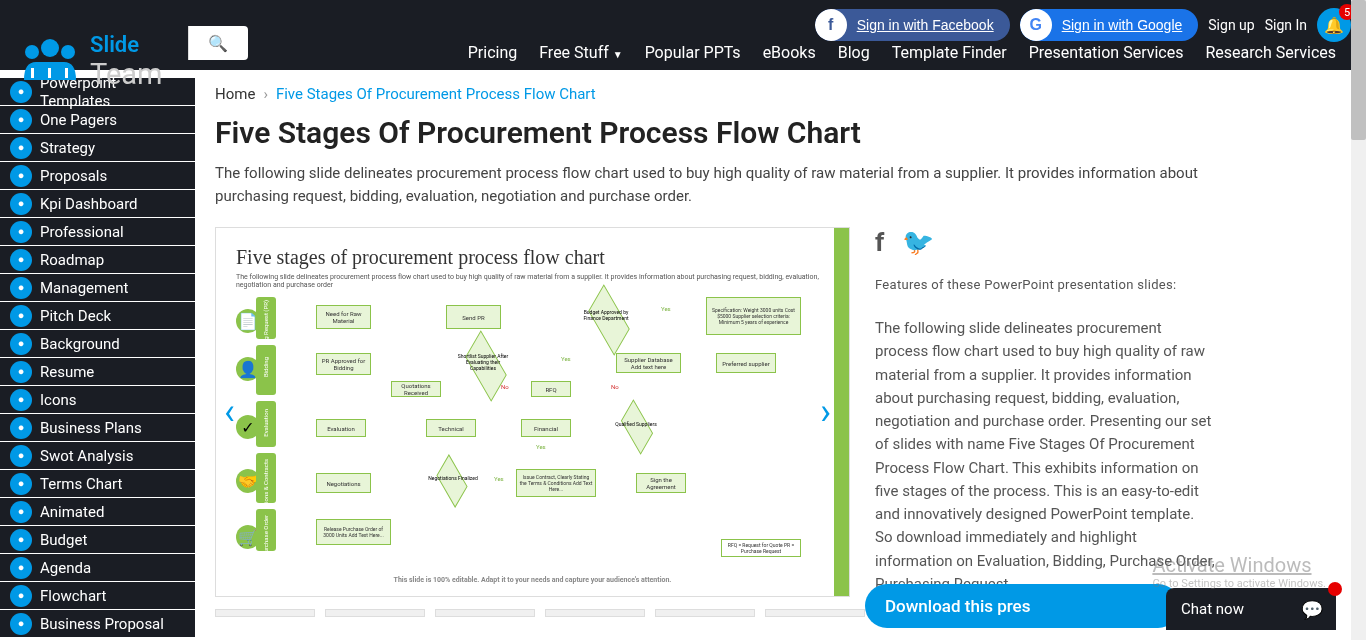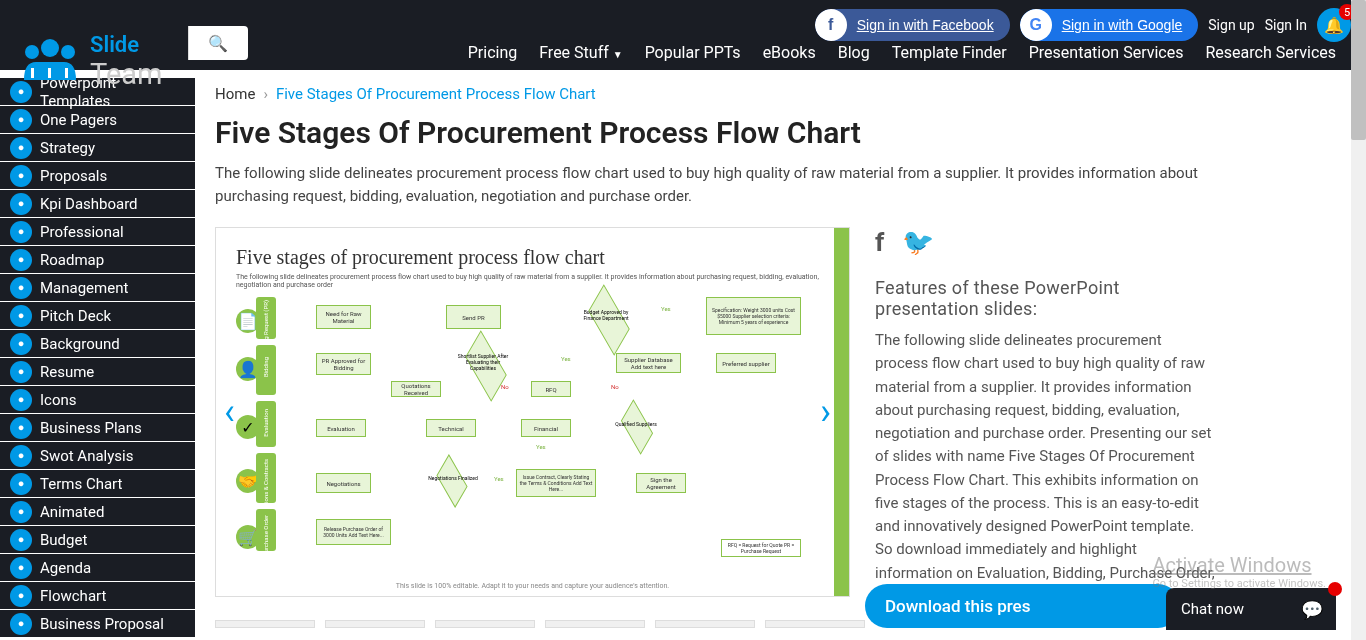--- a/index.html
+++ b/index.html
@@ -41,38 +41,38 @@
 .slide-green-bar { position: absolute; right: 0; top: 0; width: 15px; height: 100%; background: #8bc34a; }
 .slide-title { font-family: Georgia, serif; font-size: 20px; color: #333; padding: 18px 20px 4px; }
 .slide-subtitle { font-size: 7px; color: #555; padding: 0 20px 8px; }
 .slide-body { position: relative; padding: 0 20px; height: 280px; }
 .carousel-arrow { position: absolute; top: 50%; transform: translateY(-50%); font-size: 36px; color: #0099e6; cursor: pointer; z-index: 5; user-select: none; }
 .carousel-arrow.left { left: 8px; }
 .carousel-arrow.right { right: 18px; }
 .side-info { flex: 1; max-width: 340px; }
 .share-icons { display: flex; gap: 18px; margin-bottom: 20px; }
 .share-icon { font-size: 26px; color: #555; cursor: pointer; }
-.features-title { font-size: 18px; color: #555; margin-bottom: 10px; letter-spacing: 0.3px; }
+.features-title { font-size: 13px; color: #555; margin-bottom: 25px; letter-spacing: 0.3px; }
 .features-text { font-size: 15px; color: #555; line-height: 1.55; }
 .download-bar { position: fixed; bottom: 12px; left: 865px; width: 315px; height: 44px; background: #0099e6; color: #fff; border-radius: 22px; display: flex; align-items: center; padding: 0 20px; font-size: 17px; font-weight: 500; }
 .chat-box { position: fixed; bottom: 10px; right: 30px; width: 170px; height: 42px; background: #1a1d24; color: #fff; border-radius: 8px 8px 0 0; display: flex; align-items: center; padding: 0 15px; font-size: 15px; }
 .chat-badge { position: absolute; top: -6px; right: -6px; width: 14px; height: 14px; background: #e60000; border-radius: 50%; }
 .chat-icon { position: absolute; right: 12px; font-size: 18px; }
 .watermark { position: fixed; right: 40px; bottom: 50px; color: rgba(120,120,120,0.45); font-size: 11px; text-align: left; pointer-events: none; }
 .watermark-title { font-size: 20px; color: rgba(120,120,120,0.5); text-decoration: underline; }
 .thumbs { display: flex; gap: 10px; margin-top: 12px; }
 .thumb { width: 100px; height: 8px; background: #f0f0f0; border: 1px solid #ddd; }
 .scrollbar { position: fixed; right: 0; top: 0; width: 15px; height: 100%; background: #f0f0f0; }
 .scrollbar-thumb { position: absolute; top: 0; width: 15px; height: 140px; background: #c0c0c0; border-radius: 2px; }
 .stage-box { width: 20px; height: 48px; background: #8bc34a; border-radius: 3px; position: absolute; left: 40px; }
 .stage-circle { width: 24px; height: 24px; background: #8bc34a; border-radius: 50%; position: absolute; left: 20px; display: flex; align-items: center; justify-content: center; }
 .flow-rect { position: absolute; border: 1px solid #8bc34a; background: #e8f5d8; font-size: 6px; display: flex; align-items: center; justify-content: center; text-align: center; padding: 2px; color: #333; }
 .flow-diamond { position: absolute; width: 50px; height: 30px; background: #e8f5d8; border: 1px solid #8bc34a; transform: rotate(45deg) skew(15deg, 15deg); }
 .flow-diamond-label { position: absolute; font-size: 5px; text-align: center; width: 60px; }
-.slide-footer { position: absolute; bottom: 6px; width: 100%; text-align: center; font-size: 7px; color: #888; }
+.slide-footer { position: absolute; bottom: 12px; width: 100%; text-align: center; font-size: 7px; color: #888; font-weight: bold; }
 .stage-label { position: absolute; font-size: 6px; color: #fff; writing-mode: vertical-rl; transform: rotate(180deg); text-align: center; }
 </style>
 </head>
 <body>
 
 <div class="header">
   <div class="logo">
     <div class="logo-icon">
       <svg width="65" height="48" viewBox="0 0 65 48">
         <circle cx="32" cy="10" r="9" fill="#0099e6"></circle>

